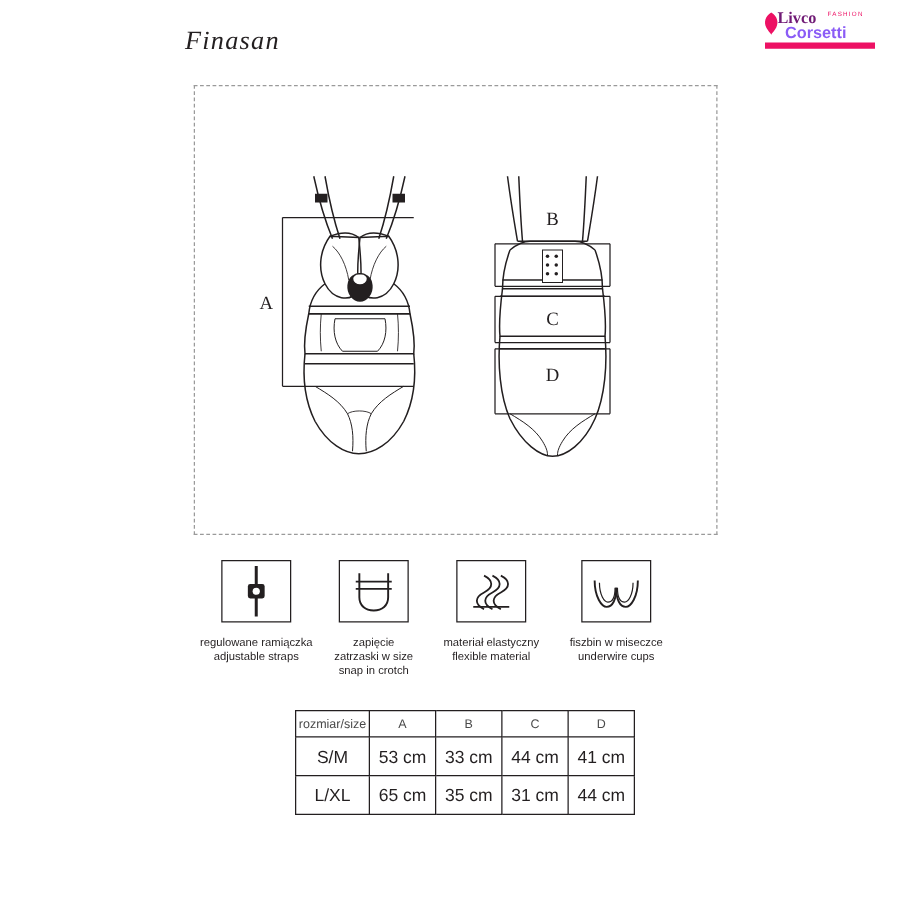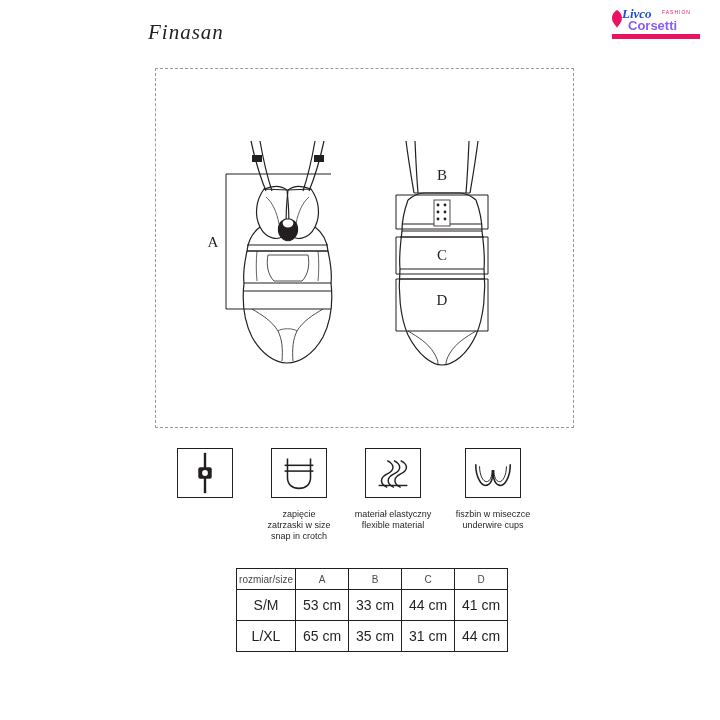--- a/index.html
+++ b/index.html
@@ -34,26 +34,25 @@
     right: 18px;
     top: 8px;
     width: 92px;
     height: 34px;
     text-align: left;
   }
   .brand-logo .brand-main {
     font-family: "Liberation Serif", serif;
     font-weight: bold;
     font-size: 13px;
-    color: #1d4ed8;
+    color: #701a75;
     line-height: 12px;
     letter-spacing: 0px;
     display: block;
     padding-left: 12px;
-    font-style: italic;
   }
   .brand-logo .brand-sub {
     font-family: "Liberation Sans", sans-serif;
     font-size: 5px;
     color: #ed1164;
     letter-spacing: 1px;
     position: absolute;
     left: 52px;
     top: 1px;
   }
@@ -313,20 +312,24 @@
 
 <div class="features">
 
   <div class="feature f1">
     <div class="icon-box">
       <svg viewBox="0 0 56 50" width="54" height="48">
         <line x1="28" y1="4" x2="28" y2="46" stroke="#231f20" stroke-width="2.5"></line>
         <rect x="21" y="19" width="14" height="12" rx="2" fill="#231f20"></rect>
         <circle cx="28" cy="25" r="3" fill="#ffffff"></circle>
       </svg>
+    </div>
+    <div class="caption">
+      <span class="l1">regulowane ramiączka</span>
+      <span class="l2">adjustable straps</span>
     </div>
   </div>
 
   <div class="feature f2">
     <div class="icon-box">
       <svg viewBox="0 0 56 50" width="54" height="48">
         <path d="M16,10 L16,30 C16,37 21,41 28,41 C35,41 40,37 40,30 L40,10" fill="none" stroke="#231f20" stroke-width="1.6"></path>
         <line x1="13" y1="17" x2="43" y2="17" stroke="#231f20" stroke-width="1.6"></line>
         <line x1="13" y1="23" x2="43" y2="23" stroke="#231f20" stroke-width="1.6"></line>
       </svg>

